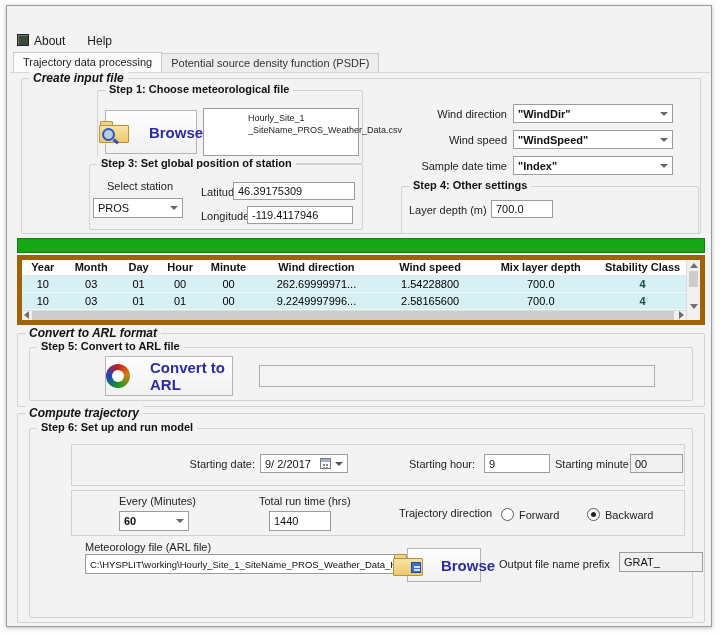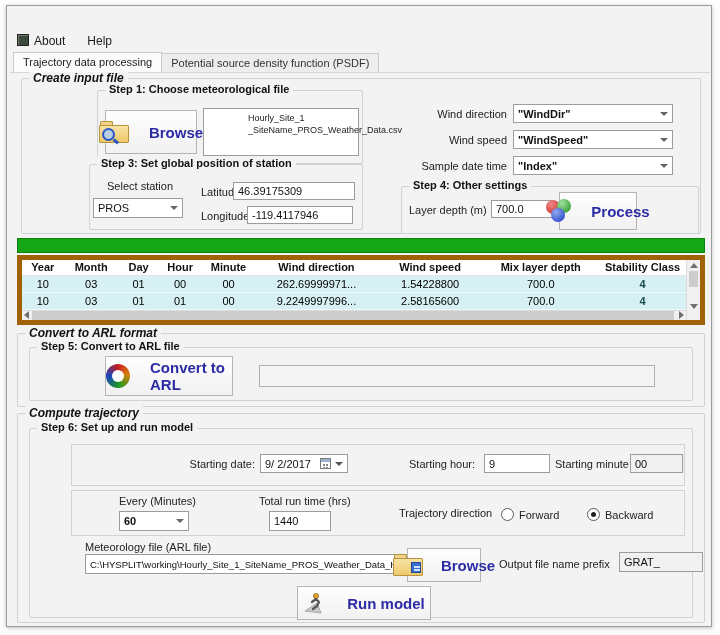--- a/index.html
+++ b/index.html
@@ -170,28 +170,20 @@
   <div class="combo boldval" style="left:506px; top:150px; width:160px; height:19px;">
     <span>"Index"</span>
       <span class="chev"></span>
   </div>
 
   <div class="group" style="left:394px; top:180px; width:298px; height:48px;">
     <span class="gtitle small">Step 4: Other settings</span>
   </div>
   <span class="lbl" style="left:402px; top:198px;">Layer depth (m)</span>
   <div class="tbox" style="left:484px; top:194px; width:62px; height:18px;">700.0</div>
-  <div class="btn" style="left:552px; top:186px; width:78px; height:38px; gap:4px;">
-    <span class="spheres">
-        <i class="r"></i>
-        <i class="g"></i>
-        <i class="b"></i>
-      </span>
-    <span class="btxt" style="color: rgb(43, 43, 166);">Process</span>
-  </div>
 
   <div class="greenbar" style="background: rgb(22, 167, 22);"></div>
 
   <div class="table">
     <div class="t-main">
       <div class="trow thead" id="t-head">
           <div class="tcell th" style="width: 42px;">Year</div>
           <div class="tcell th" style="width: 56px;">Month</div>
           <div class="tcell th" style="width: 40px;">Day</div>
           <div class="tcell th" style="width: 44px;">Hour</div>
@@ -291,22 +283,14 @@
     <span class="folder">
       <span class="ftab"></span>
         <span class="fbody"></span>
         <span class="doc"></span>
     </span>
     <span class="btxt" style="color: rgb(43, 43, 166);">Browse</span>
   </div>
   <span class="lbl" style="left:492px; top:552px;">Output file name prefix</span>
   <div class="tbox gray" style="left:612px; top:546px; width:84px; height:20px;">GRAT_</div>
 
-  <div class="btn" style="left:290px; top:580px; width:134px; height:34px;">
-    <svg class="runicon" viewBox="0 0 24 24">
-      <polygon points="2,20 14,12 18,22" fill="#c9c9c9" stroke="#9a9a9a" stroke-width="0.8"></polygon>
-      <circle cx="13" cy="5" r="2.6" fill="#e0a32e" stroke="#8a6415" stroke-width="0.7"></circle>
-      <path d="M9 11 L13 8 L16 11 L14 15 L10 18" fill="none" stroke="#555" stroke-width="2.2" stroke-linecap="round" stroke-linejoin="round"></path>
-    </svg>
-    <span class="btxt" style="color: rgb(43, 43, 166);">Run model</span>
-  </div>
 
 </div>
 
 </body></html>

